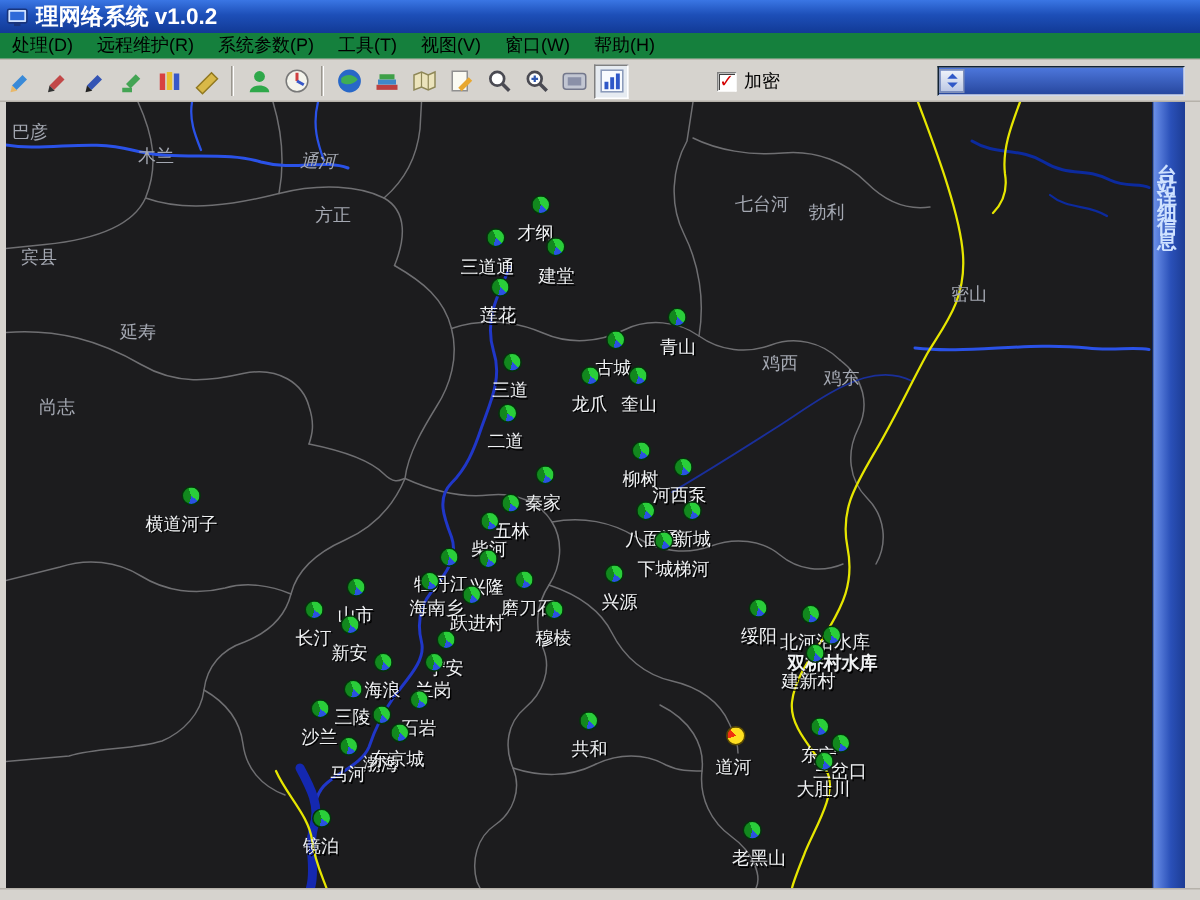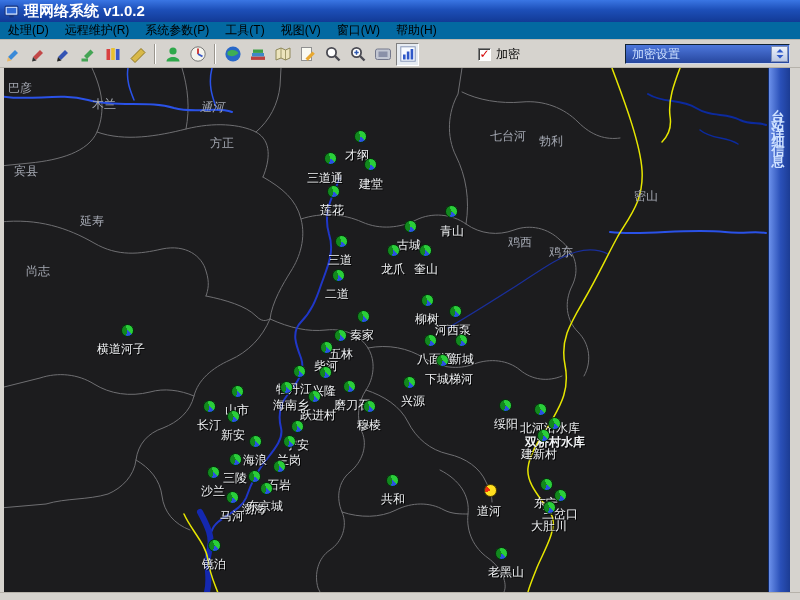--- a/index.html
+++ b/index.html
@@ -6,21 +6,21 @@
     font-family:"Liberation Sans","DejaVu Sans",sans-serif;background:#d6d3ce;position:relative;}
   *{box-sizing:border-box;}
 
   
   .titlebar{position:absolute;left:0;top:0;width:800px;height:22px;
     background:linear-gradient(180deg,#3a76e4 0%,#1d4fb8 45%,#123a96 100%);
     display:flex;align-items:center;padding-left:4px;color:#fff;font-size:15px;font-weight:bold;}
   .titlebar .app-ico{width:16px;height:16px;margin-right:4px;display:flex;align-items:center;}
 
   
-  .menubar{position:absolute;left:0;top:22px;width:800px;height:18px;background:#0369a1;
+  .menubar{position:absolute;left:0;top:22px;width:800px;height:18px;background:#15803d;
     display:flex;align-items:center;font-size:12px;border-bottom:1px solid #bdb9b1;}
   .menu-item{padding:1px 8px;color:#000;white-space:nowrap;cursor:default;}
 
   
   .toolbar{position:absolute;left:0;top:41px;width:800px;height:27px;background:#d6d3ce;
     display:flex;align-items:center;border-bottom:1px solid #b6b2aa;position:absolute;}
   .tb-icon{width:23px;height:23px;margin:0 1px;display:flex;align-items:center;justify-content:center;border:1px solid transparent;}
   .tb-icon.pressed{border:1px solid;border-color:#808080 #ffffff #ffffff #808080;background:#e6ebf1;}
   .tb-sep{width:2px;height:20px;border-left:1px solid #9a968e;border-right:1px solid #ffffff;margin:0 4px;}
   .encrypt-box{display:flex;align-items:center;margin-left:58px;}
@@ -185,21 +185,20 @@
         </svg>
       </span>
     </span>
   <span class="encrypt-box">
     <span class="cbx">
       <span style="color:#d40000;">✓</span>
     </span>
     <span class="cbx-label">加密</span>
   </span>
   <span class="combo">
-    <span class="combo-text">加密设置</span>
     <span class="combo-btn">
       <svg width="12" height="14" viewBox="0 0 12 14">
           <path d="M2.5 5.5 L6 2 L9.5 5.5 Z" fill="#2f58c8"></path>
           <path d="M2.5 8 L6 11.5 L9.5 8 Z" fill="#2f58c8"></path>
         </svg>
     </span>
   </span>
 </div>
 
 <div class="map">

